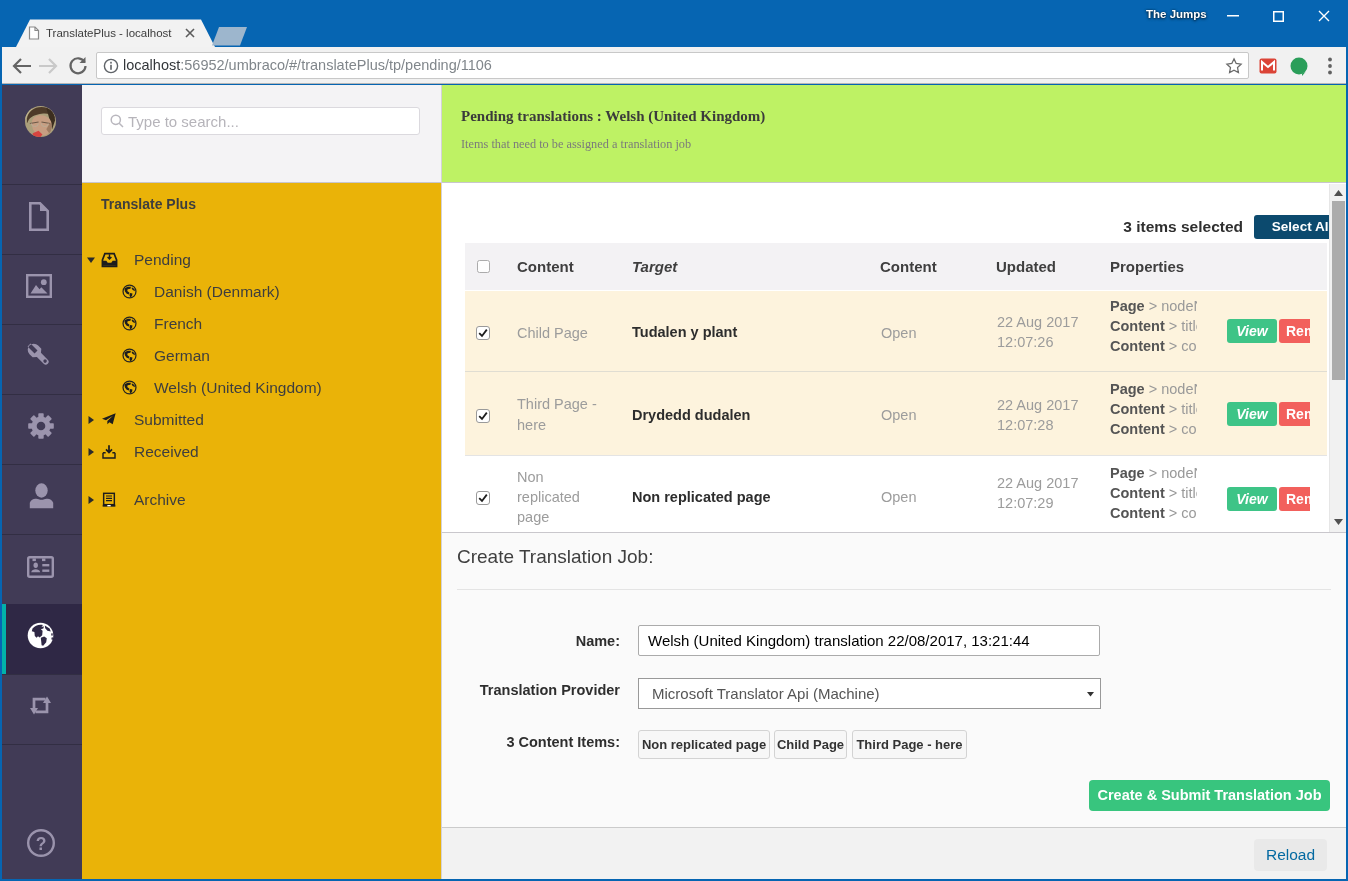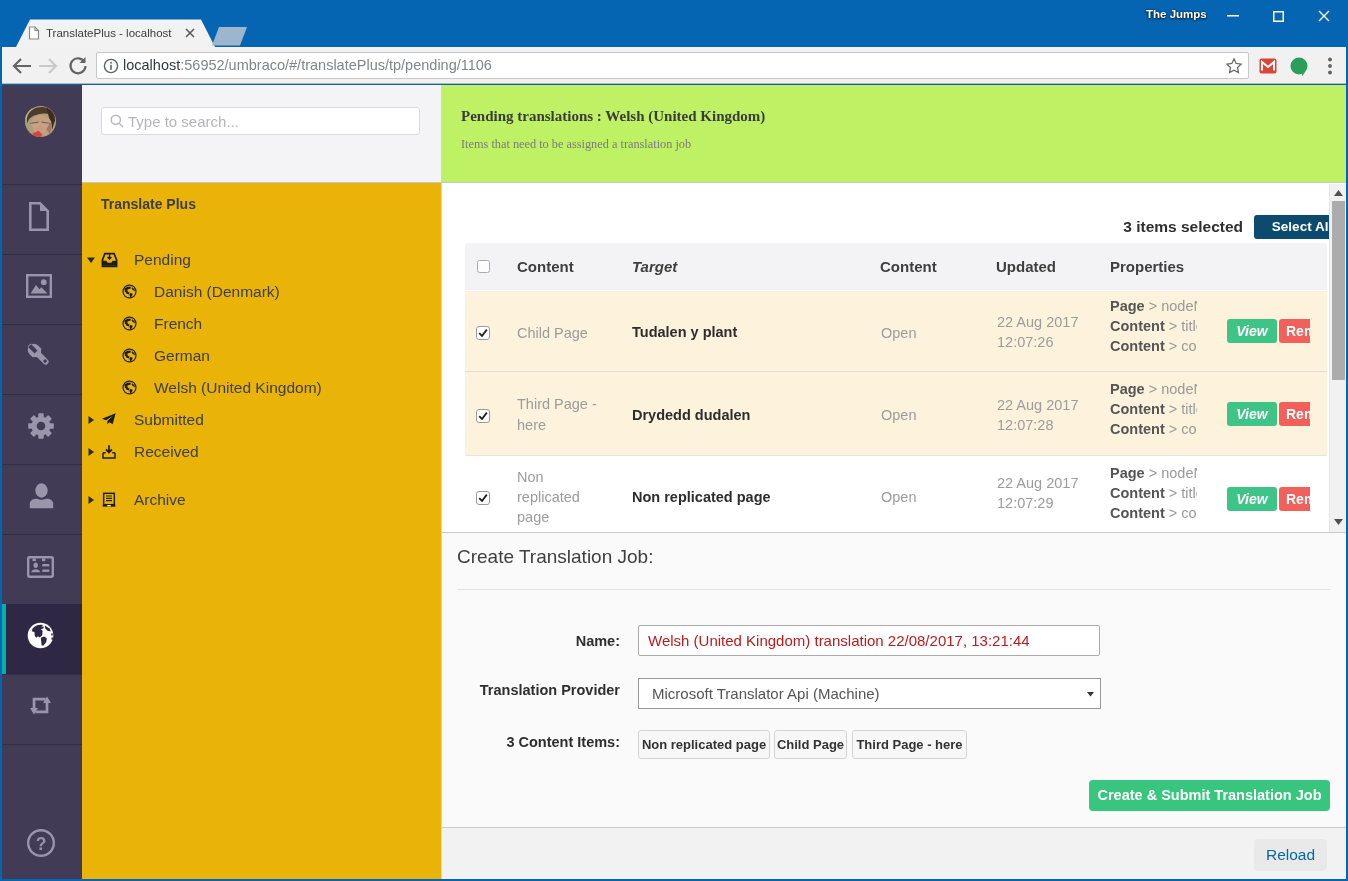--- a/index.html
+++ b/index.html
@@ -353,21 +353,21 @@
 <g id="cbs">
   <rect x="0.5" y="0.5" width="13" height="13" rx="2.5" fill="#fff" stroke="#9a9a9a"></rect>
   <path d="M3.2 7.2 L6 10 L10.8 3.6" fill="none" stroke="#1d1d1d" stroke-width="1.8"></path>
 </g>
 </defs>
   </svg>
 <div id="createsec">
   <div style="position:absolute;left:15px;top:13px;font-size:19px;color:#3f3f3f;">Create Translation Job:</div>
   <div style="position:absolute;left:15px;top:56px;width:874px;height:1px;background:#e4e4e4;"></div>
   <div class="flabel" style="top:100px;">Name:</div>
-  <div style="position:absolute;left:196px;top:92px;width:462px;height:31px;background:#fff;border:1px solid #ababab;border-radius:2px;box-sizing:border-box;font-size:15px;color:#b91c1c;line-height:29px;padding-left:9px;">Welsh (United Kingdom) translation 22/08/2017, 13:21:44</div>
+  <div style="position:absolute;left:196px;top:92px;width:462px;height:31px;background:#fff;border:1px solid #ababab;border-radius:2px;box-sizing:border-box;font-size:15px;color:#000000;line-height:29px;padding-left:9px;">Welsh (United Kingdom) translation 22/08/2017, 13:21:44</div>
   <div class="flabel" style="top:149px;">Translation Provider</div>
   <div style="position:absolute;left:196px;top:145px;width:463px;height:31px;background:#fff;border:1px solid #999;box-sizing:border-box;font-size:15px;color:#555;line-height:29px;padding-left:13px;">Microsoft Translator Api (Machine)</div>
   <svg width="7" height="4.5" style="position:absolute;left:645px;top:159px;">
       <path d="M0 0 L7 0 L3.5 4.5 Z" fill="#333"></path>
     </svg>
   <div class="flabel" style="top:201px;">3 Content Items:</div>
   <div class="ctag" style="left:196px;width:132px;">Non replicated page</div>
   <div class="ctag" style="left:332px;width:73px;">Child Page</div>
   <div class="ctag" style="left:410px;width:115px;">Third Page - here</div>
   <div class="btn" style="position:absolute;left:647px;top:247px;width:241px;height:31px;line-height:31px;background:#38c57e;border-radius:4px;font-size:14.5px;">Create &amp; Submit Translation Job</div>

